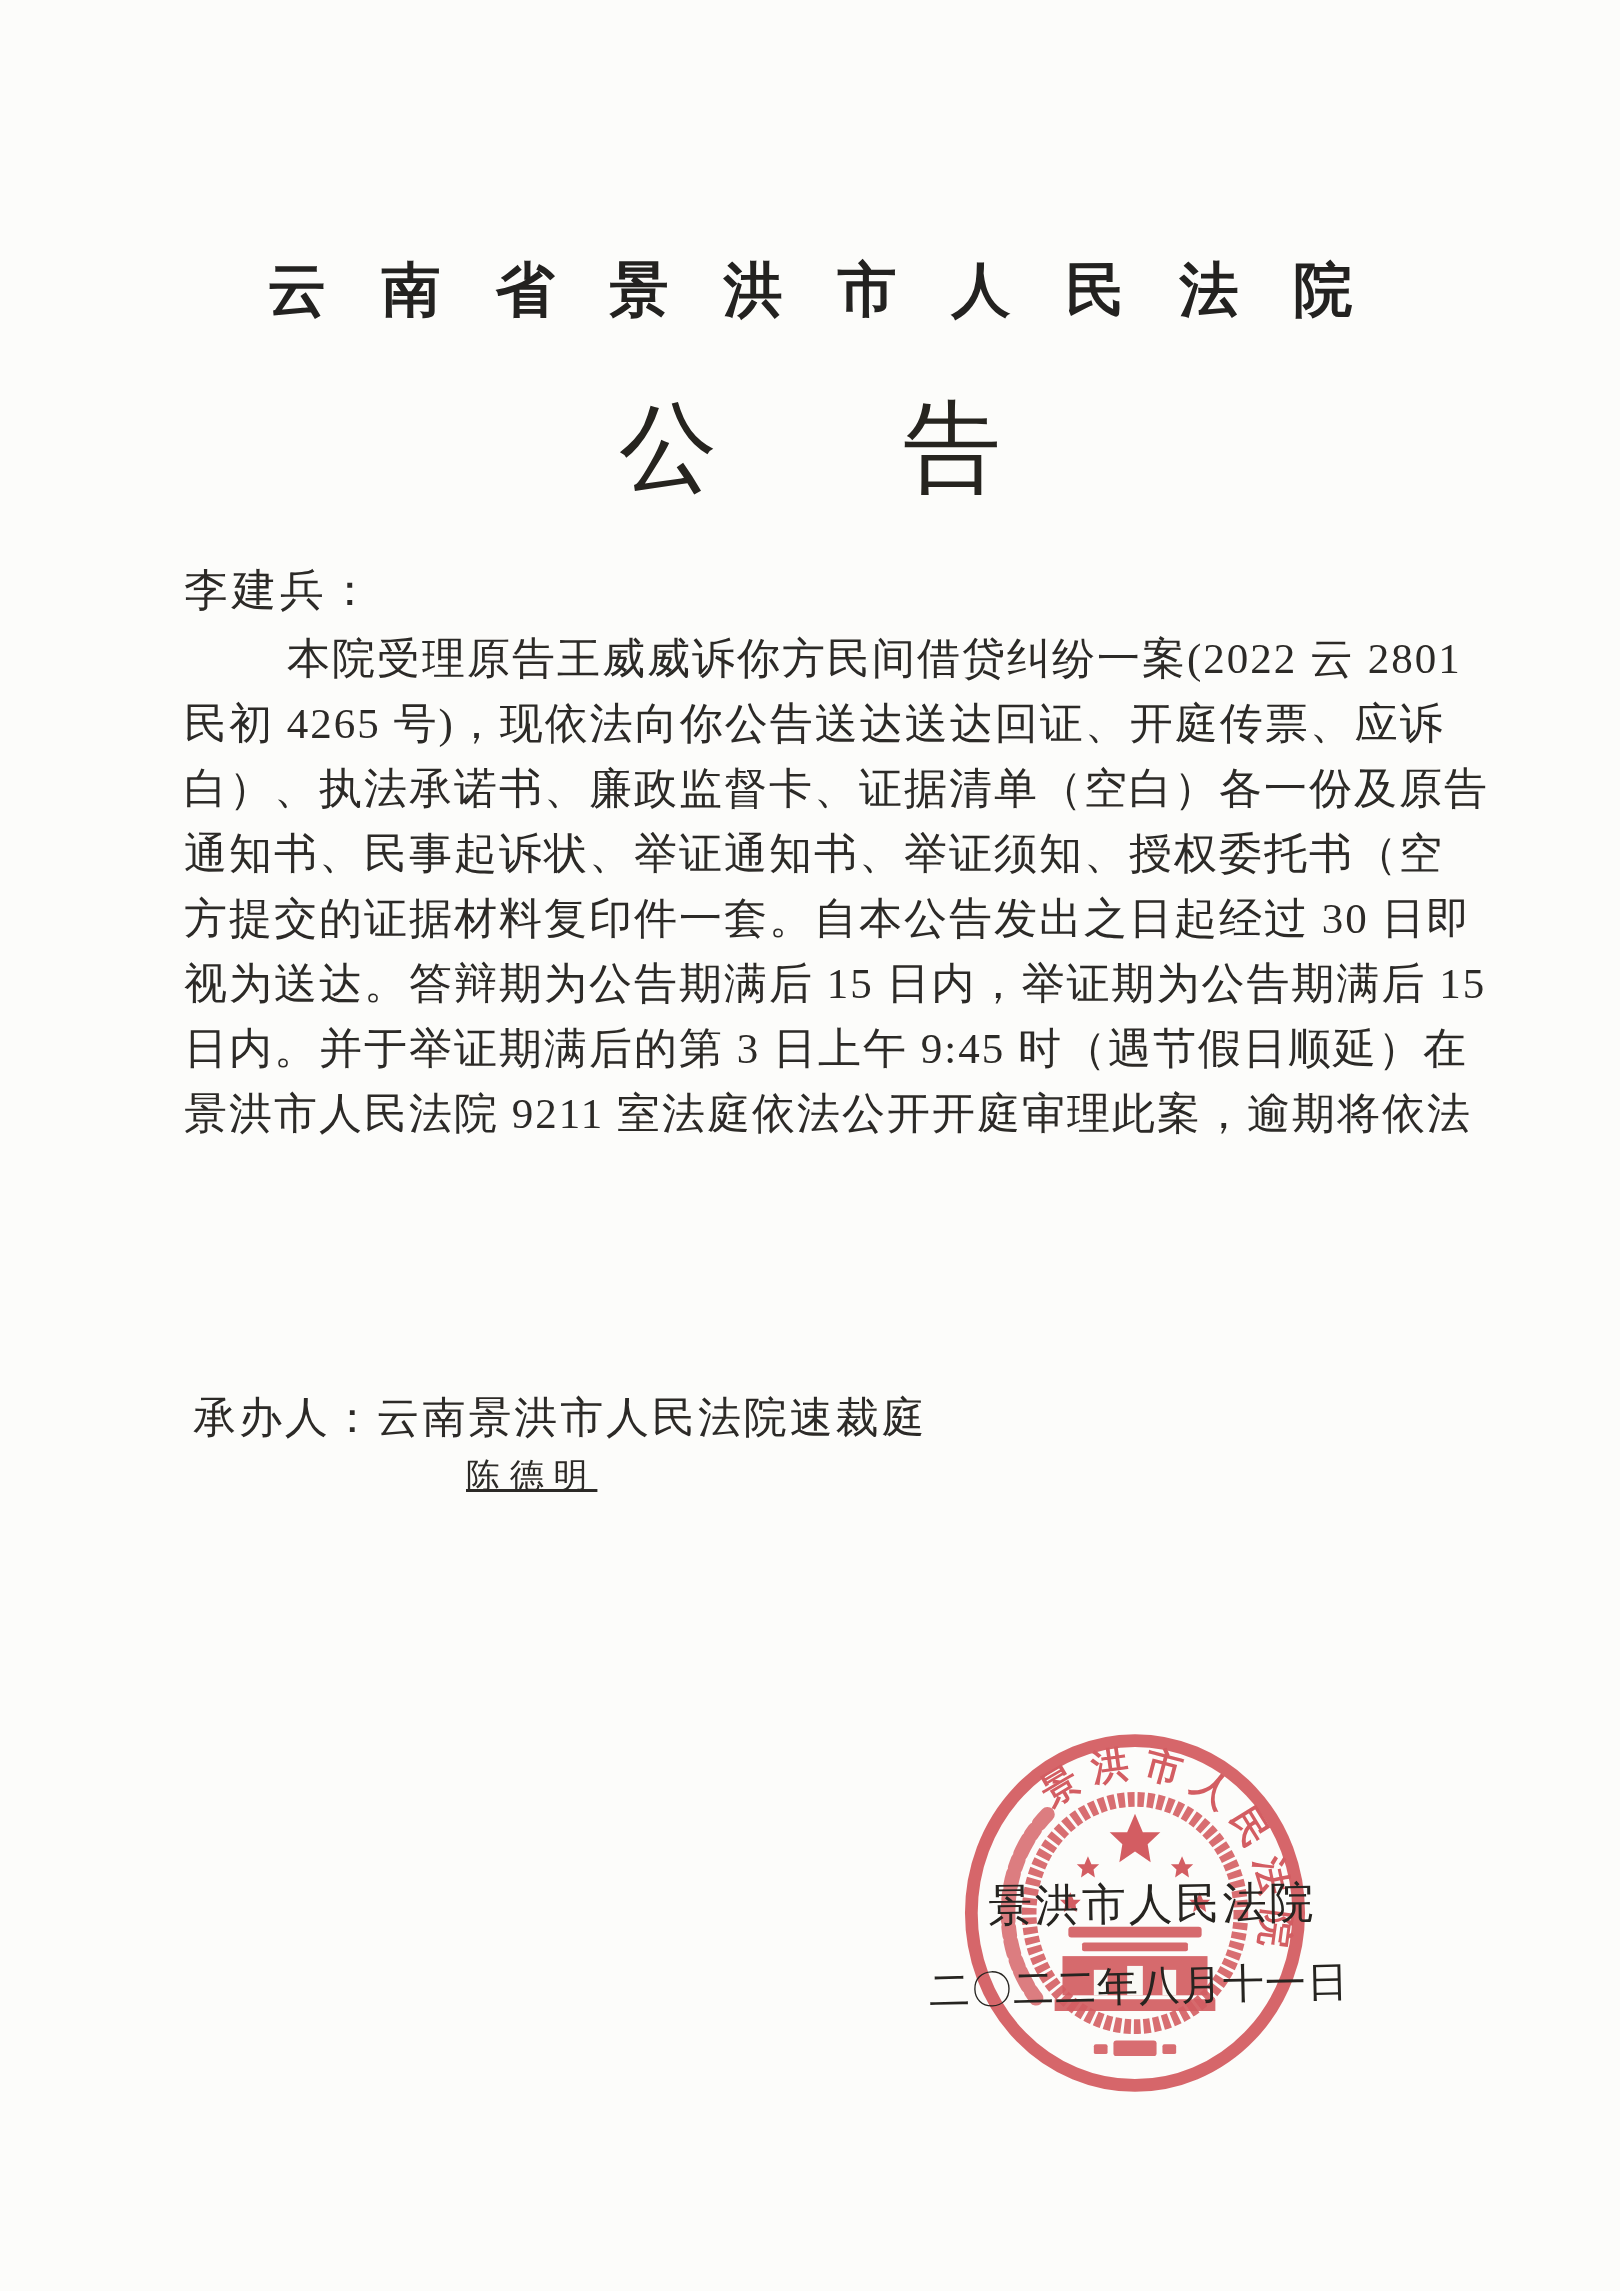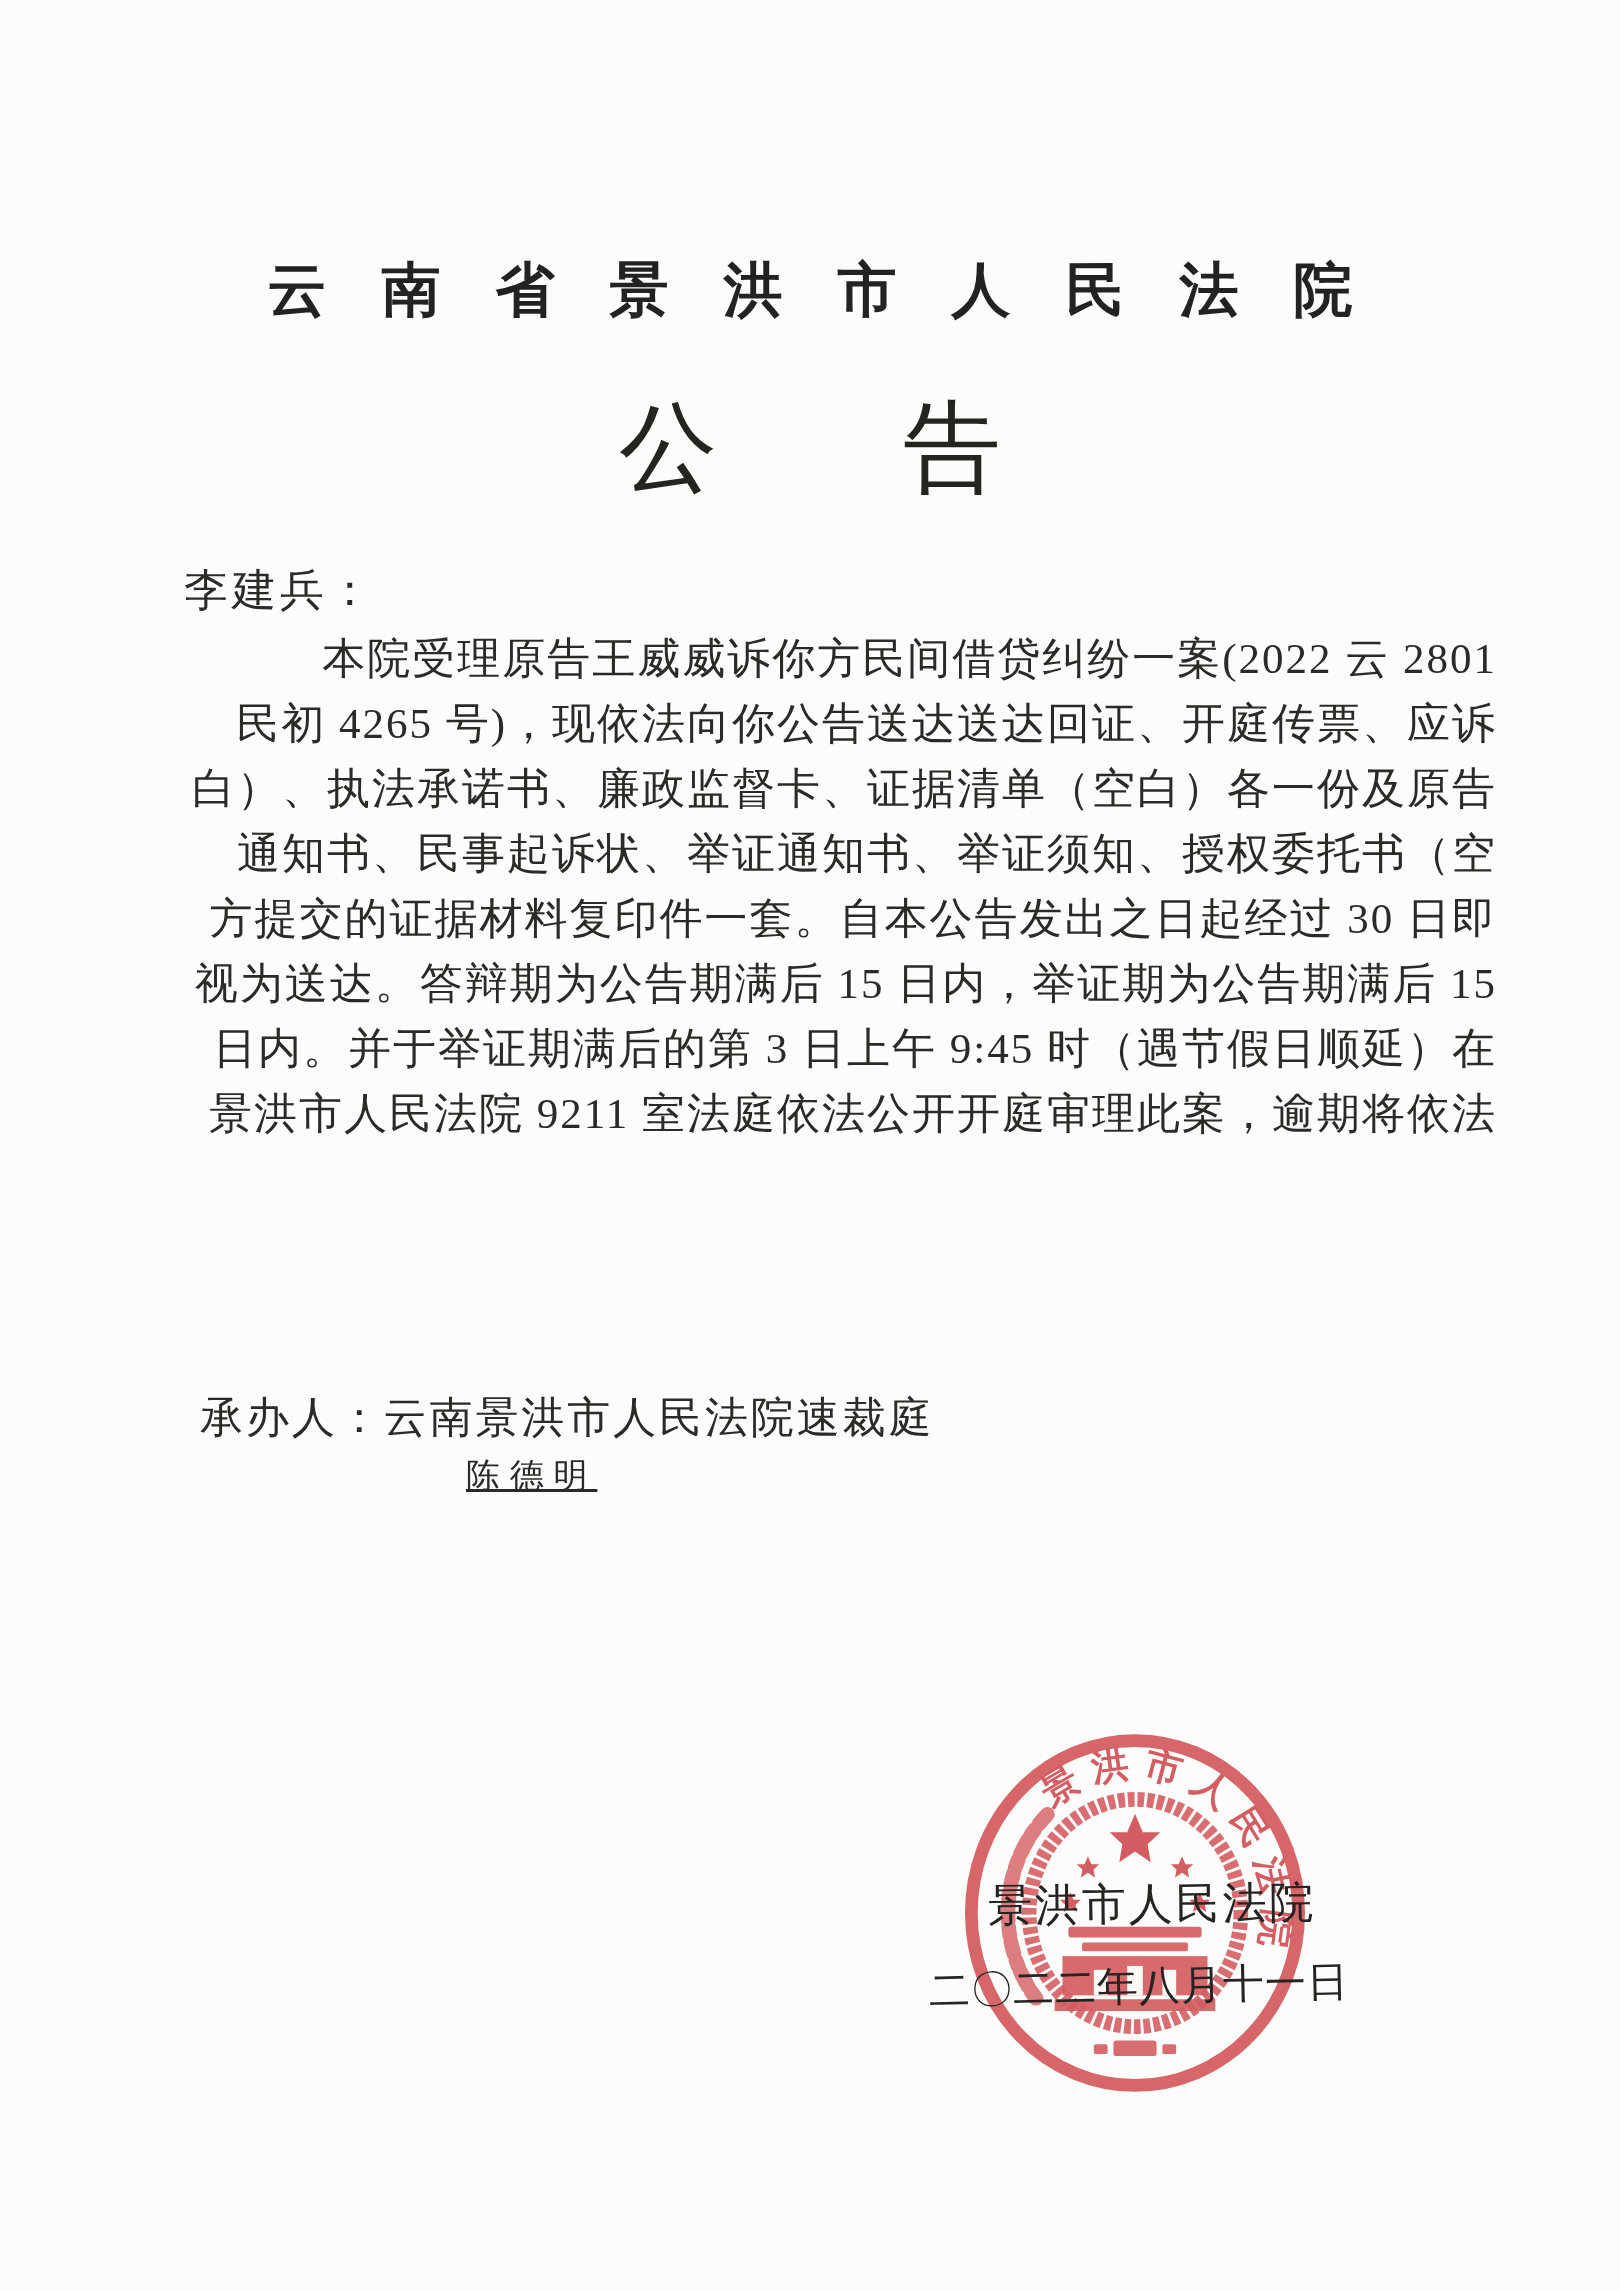--- a/index.html
+++ b/index.html
@@ -35,27 +35,26 @@
     font-size:44px; letter-spacing:3.9px;
     line-height:59px;
   }
   .body-block {
     position:absolute; top:626px; left:184px; width:1313px;
     font-size:43px; letter-spacing:2px;
   }
   .body-line {
     height:65px; line-height:65px;
     white-space:nowrap;
-    text-align:right;
   }
   .body-line.indent { padding-left:103px; }
 
   
   .undertaker-line {
-    position:absolute; top:1385px; left:200px;
+    position:absolute; top:1385px; left:193px;
     font-size:43px; letter-spacing:2.9px; line-height:65px;
     white-space:nowrap;
   }
   .undertaker-name {
     position:absolute; top:1443px; left:466px;
     font-size:34px; letter-spacing:9.8px; line-height:65px;text-decoration:underline;
   }
 
   
   .seal-wrap {

